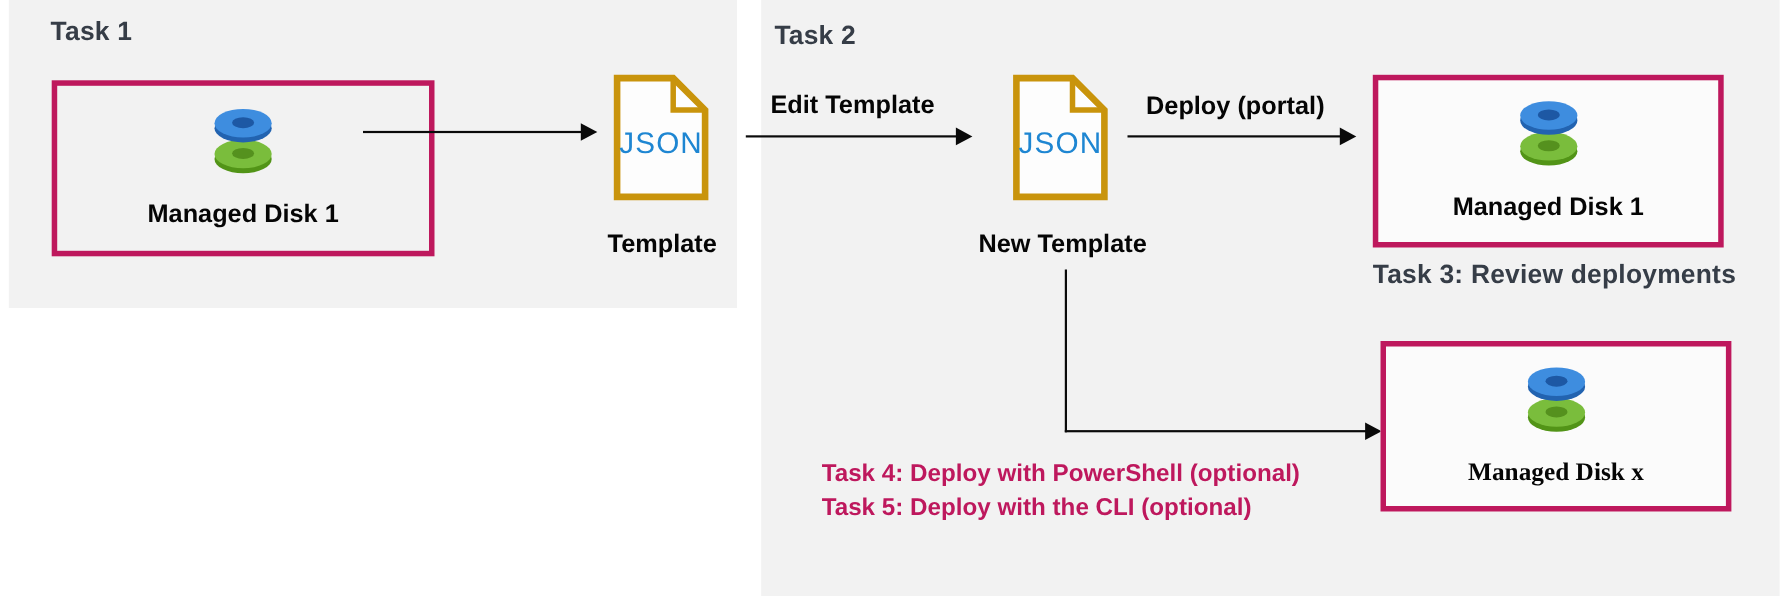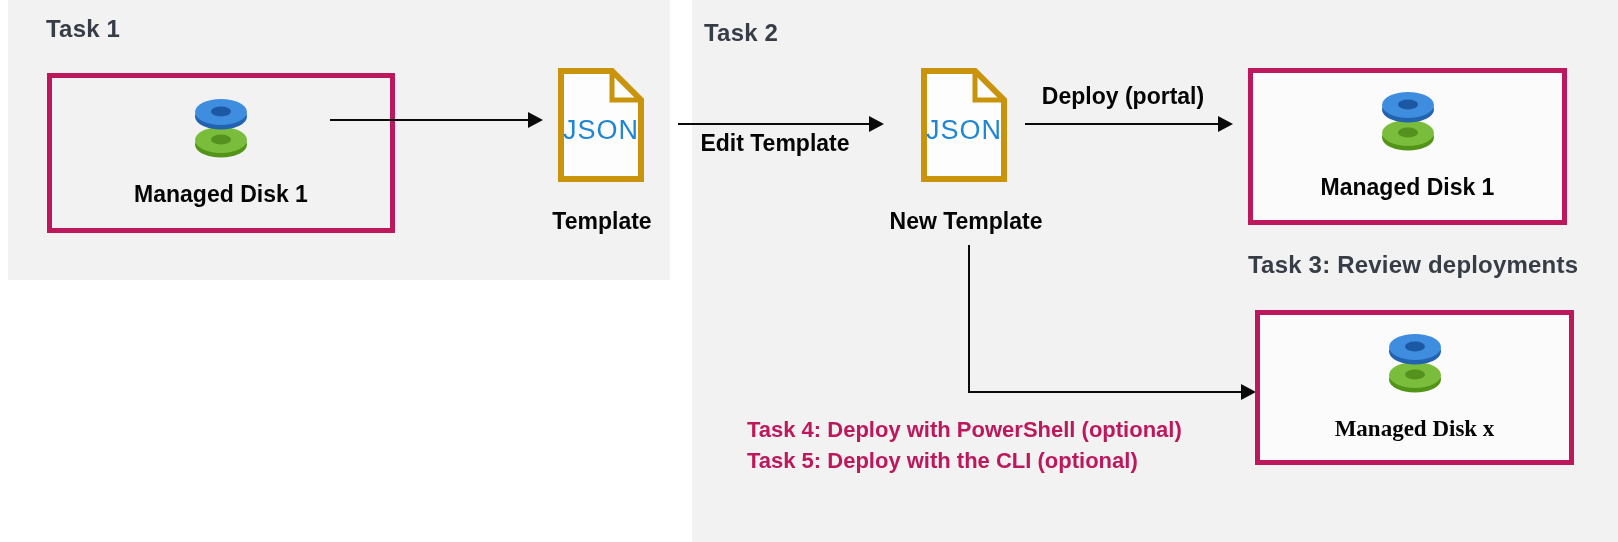--- a/index.html
+++ b/index.html
@@ -62,21 +62,21 @@
 
   <svg class="json-file" style="position:absolute;left:555px;top:65px;" width="92" height="120" viewBox="0 0 92 120">
     <path d="M6 6 H57 L86 35 V114 H6 Z" fill="#fdfdfd" stroke="#c9940c" stroke-width="6" stroke-linejoin="miter"></path>
     <path d="M57 6 V35 H86" fill="none" stroke="#c9940c" stroke-width="5"></path>
     <text x="46" y="74" text-anchor="middle" font-size="27" fill="#1e86d2">JSON</text>
   </svg>
   <div class="black-label center" style="left:502px;top:208px;width:200px;">Template</div>
 
   <div class="task-heading" style="left:704px;top:19px;">Task 2</div>
 
-  <div class="black-label center" style="left:670px;top:82px;width:210px;margin-top:48px;">Edit Template</div>
+  <div class="black-label center" style="left:670px;top:82px;width:210px;">Edit Template</div>
   <div class="hline" style="left:678px;top:123px;width:192px;"></div>
   <div class="arrowhead-right" style="left:869px;top:116px;"></div>
 
   <svg class="json-file" style="position:absolute;left:918px;top:65px;" width="92" height="120" viewBox="0 0 92 120">
     <path d="M6 6 H57 L86 35 V114 H6 Z" fill="#fdfdfd" stroke="#c9940c" stroke-width="6" stroke-linejoin="miter"></path>
     <path d="M57 6 V35 H86" fill="none" stroke="#c9940c" stroke-width="5"></path>
     <text x="46" y="74" text-anchor="middle" font-size="27" fill="#1e86d2">JSON</text>
   </svg>
   <div class="black-label center" style="left:866px;top:208px;width:200px;">New Template</div>
 
@@ -89,21 +89,21 @@
       <ellipse cx="27" cy="49.5" rx="26" ry="13" fill="#529417"></ellipse>
       <ellipse cx="27" cy="45" rx="26" ry="13" fill="#7abd3c"></ellipse>
       <ellipse cx="27" cy="44.5" rx="10" ry="5" fill="#55911e"></ellipse>
       <ellipse cx="27" cy="21.5" rx="26" ry="13" fill="#2263b0"></ellipse>
       <ellipse cx="27" cy="17" rx="26" ry="13" fill="#3e8ddf"></ellipse>
       <ellipse cx="27" cy="16.5" rx="10" ry="5" fill="#1d58a4"></ellipse>
     </svg>
     <div class="box-label">Managed Disk 1</div>
   </div>
 
-  <div class="task-heading center" style="left:1248px;top:251px;width:322px;">Task 3: Review deployments</div>
+  <div class="task-heading center" style="left:1248px;top:236px;width:322px;">Task 3: Review deployments</div>
 
   <div class="vline" style="left:968px;top:245px;height:148px;"></div>
   <div class="hline" style="left:968px;top:391px;width:274px;"></div>
   <div class="arrowhead-right" style="left:1241px;top:384px;"></div>
 
   <div class="node-box filled" style="left:1255px;top:310px;width:319px;height:155px;font-family:Liberation Serif, serif;">
     <svg width="54" height="64" viewBox="0 0 54 64">
       <ellipse cx="27" cy="49.5" rx="26" ry="13" fill="#529417"></ellipse>
       <ellipse cx="27" cy="45" rx="26" ry="13" fill="#7abd3c"></ellipse>
       <ellipse cx="27" cy="44.5" rx="10" ry="5" fill="#55911e"></ellipse>

